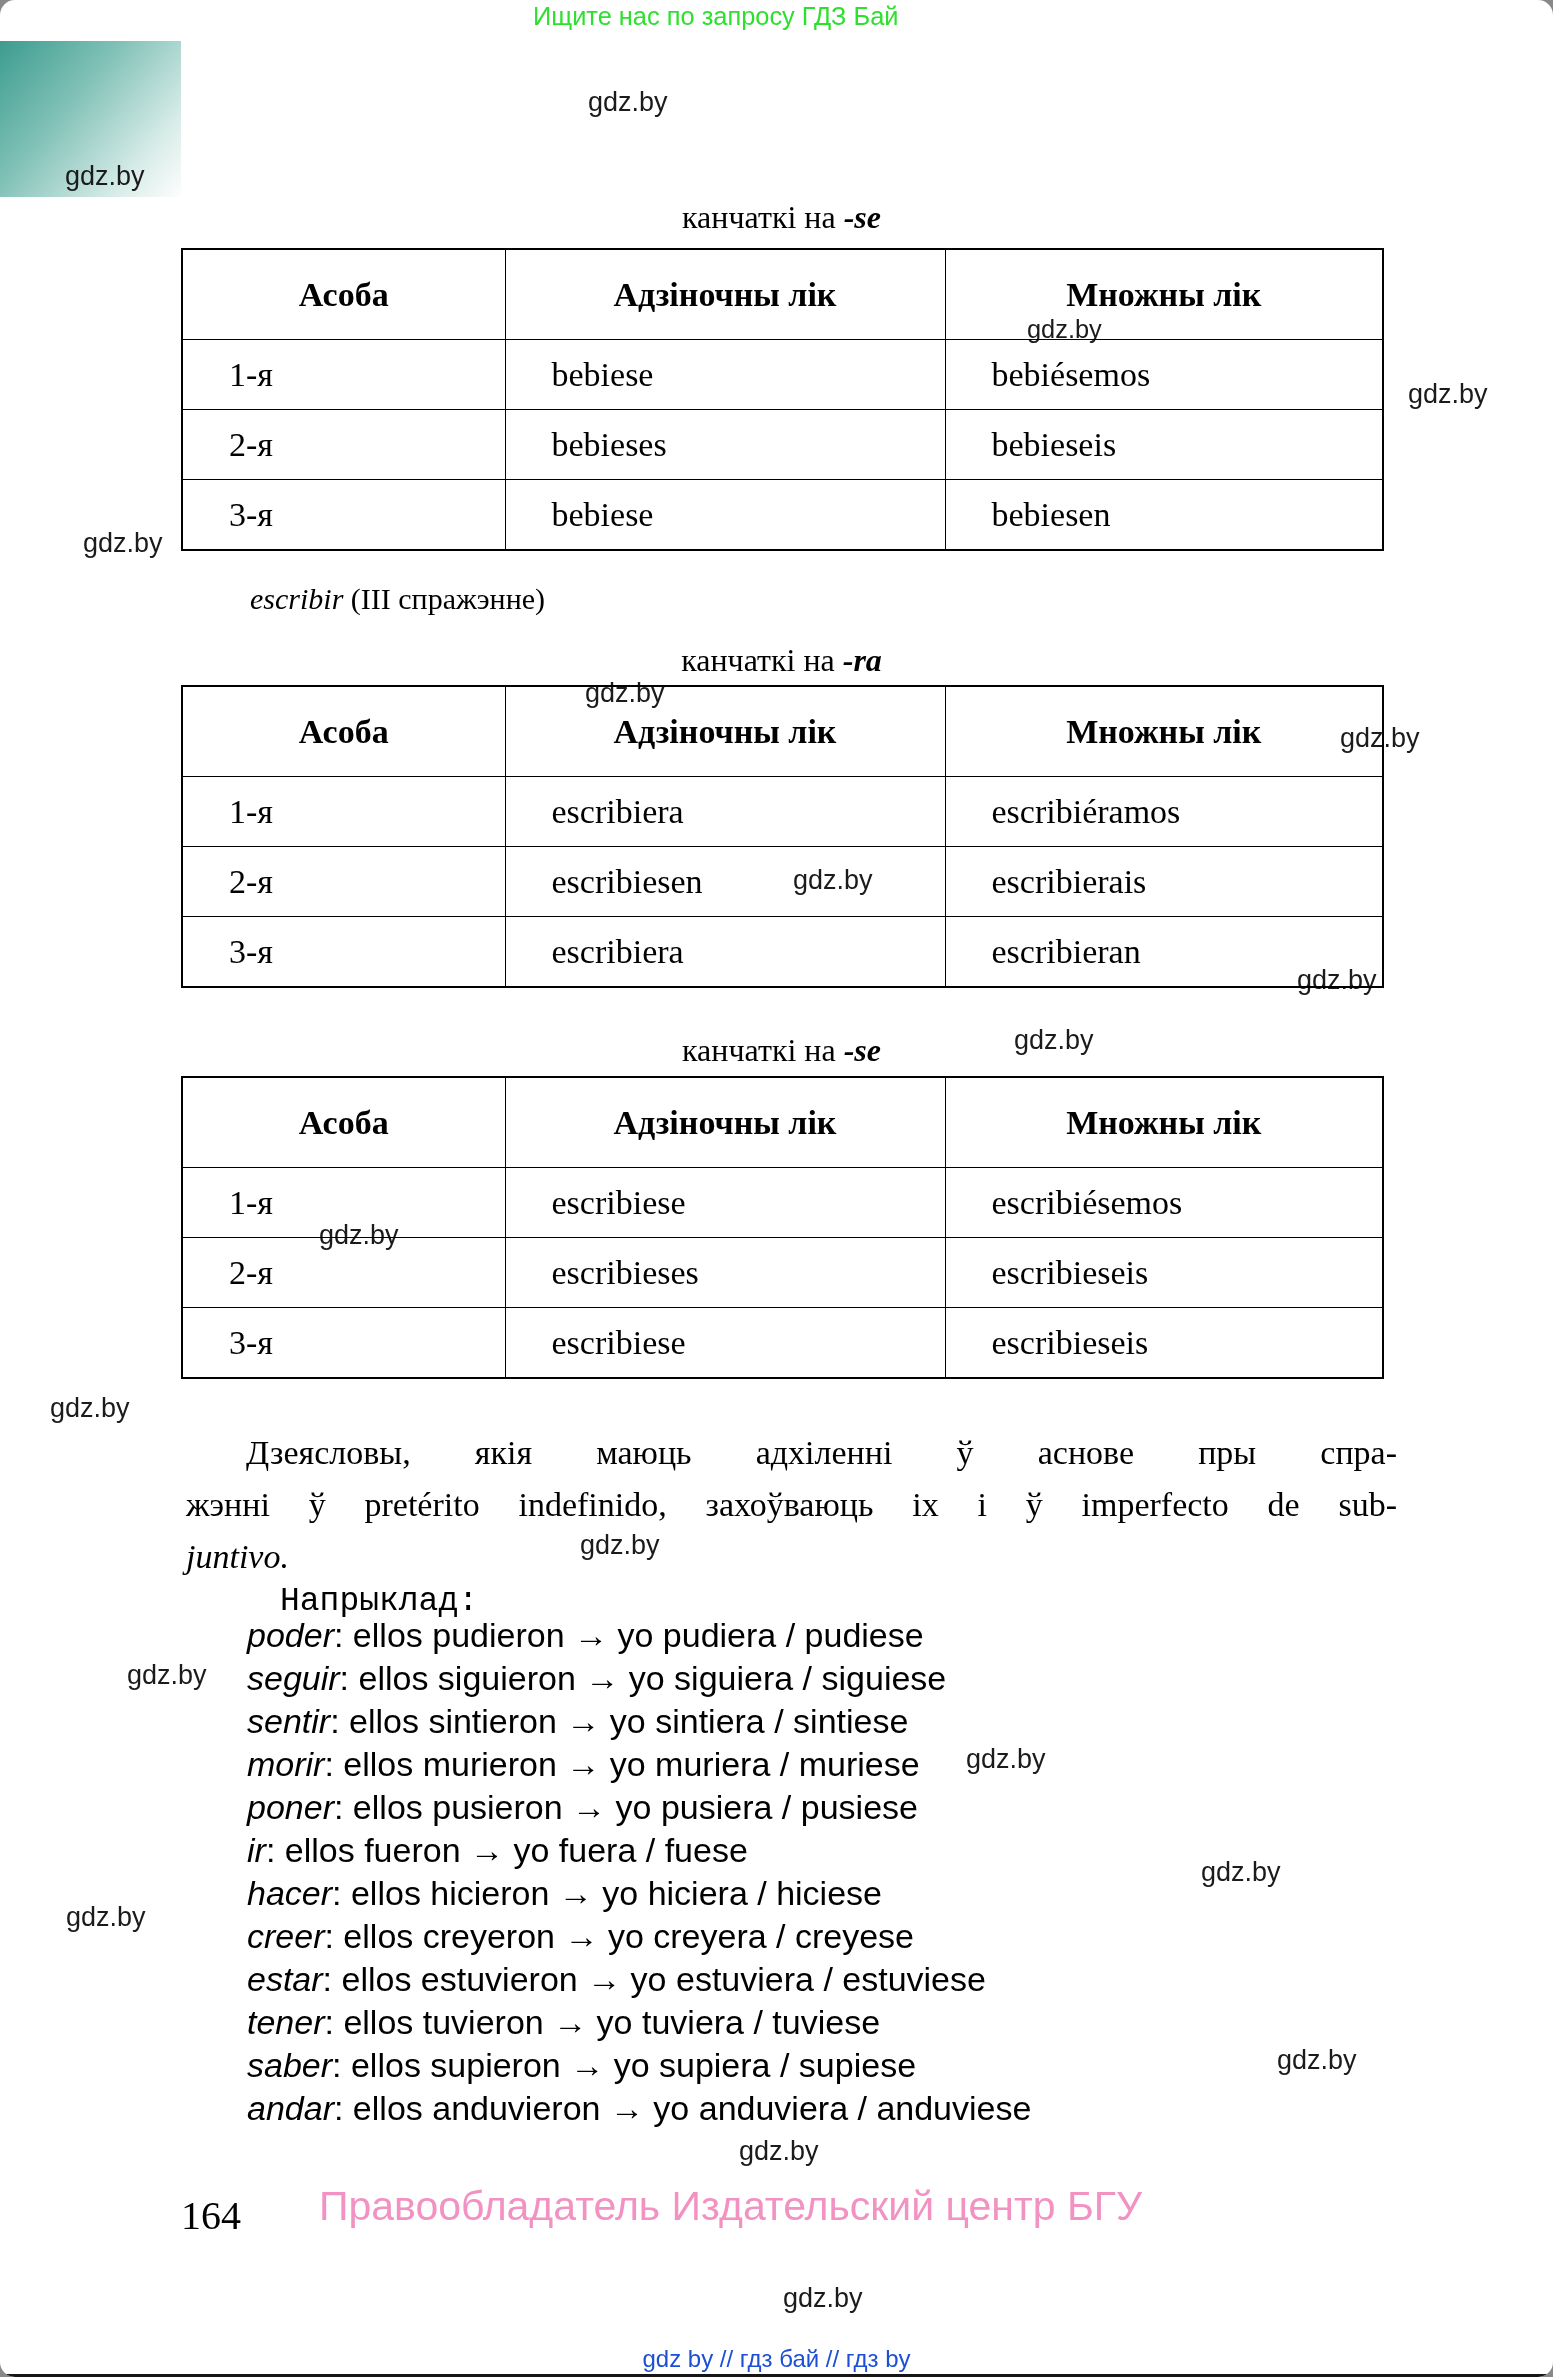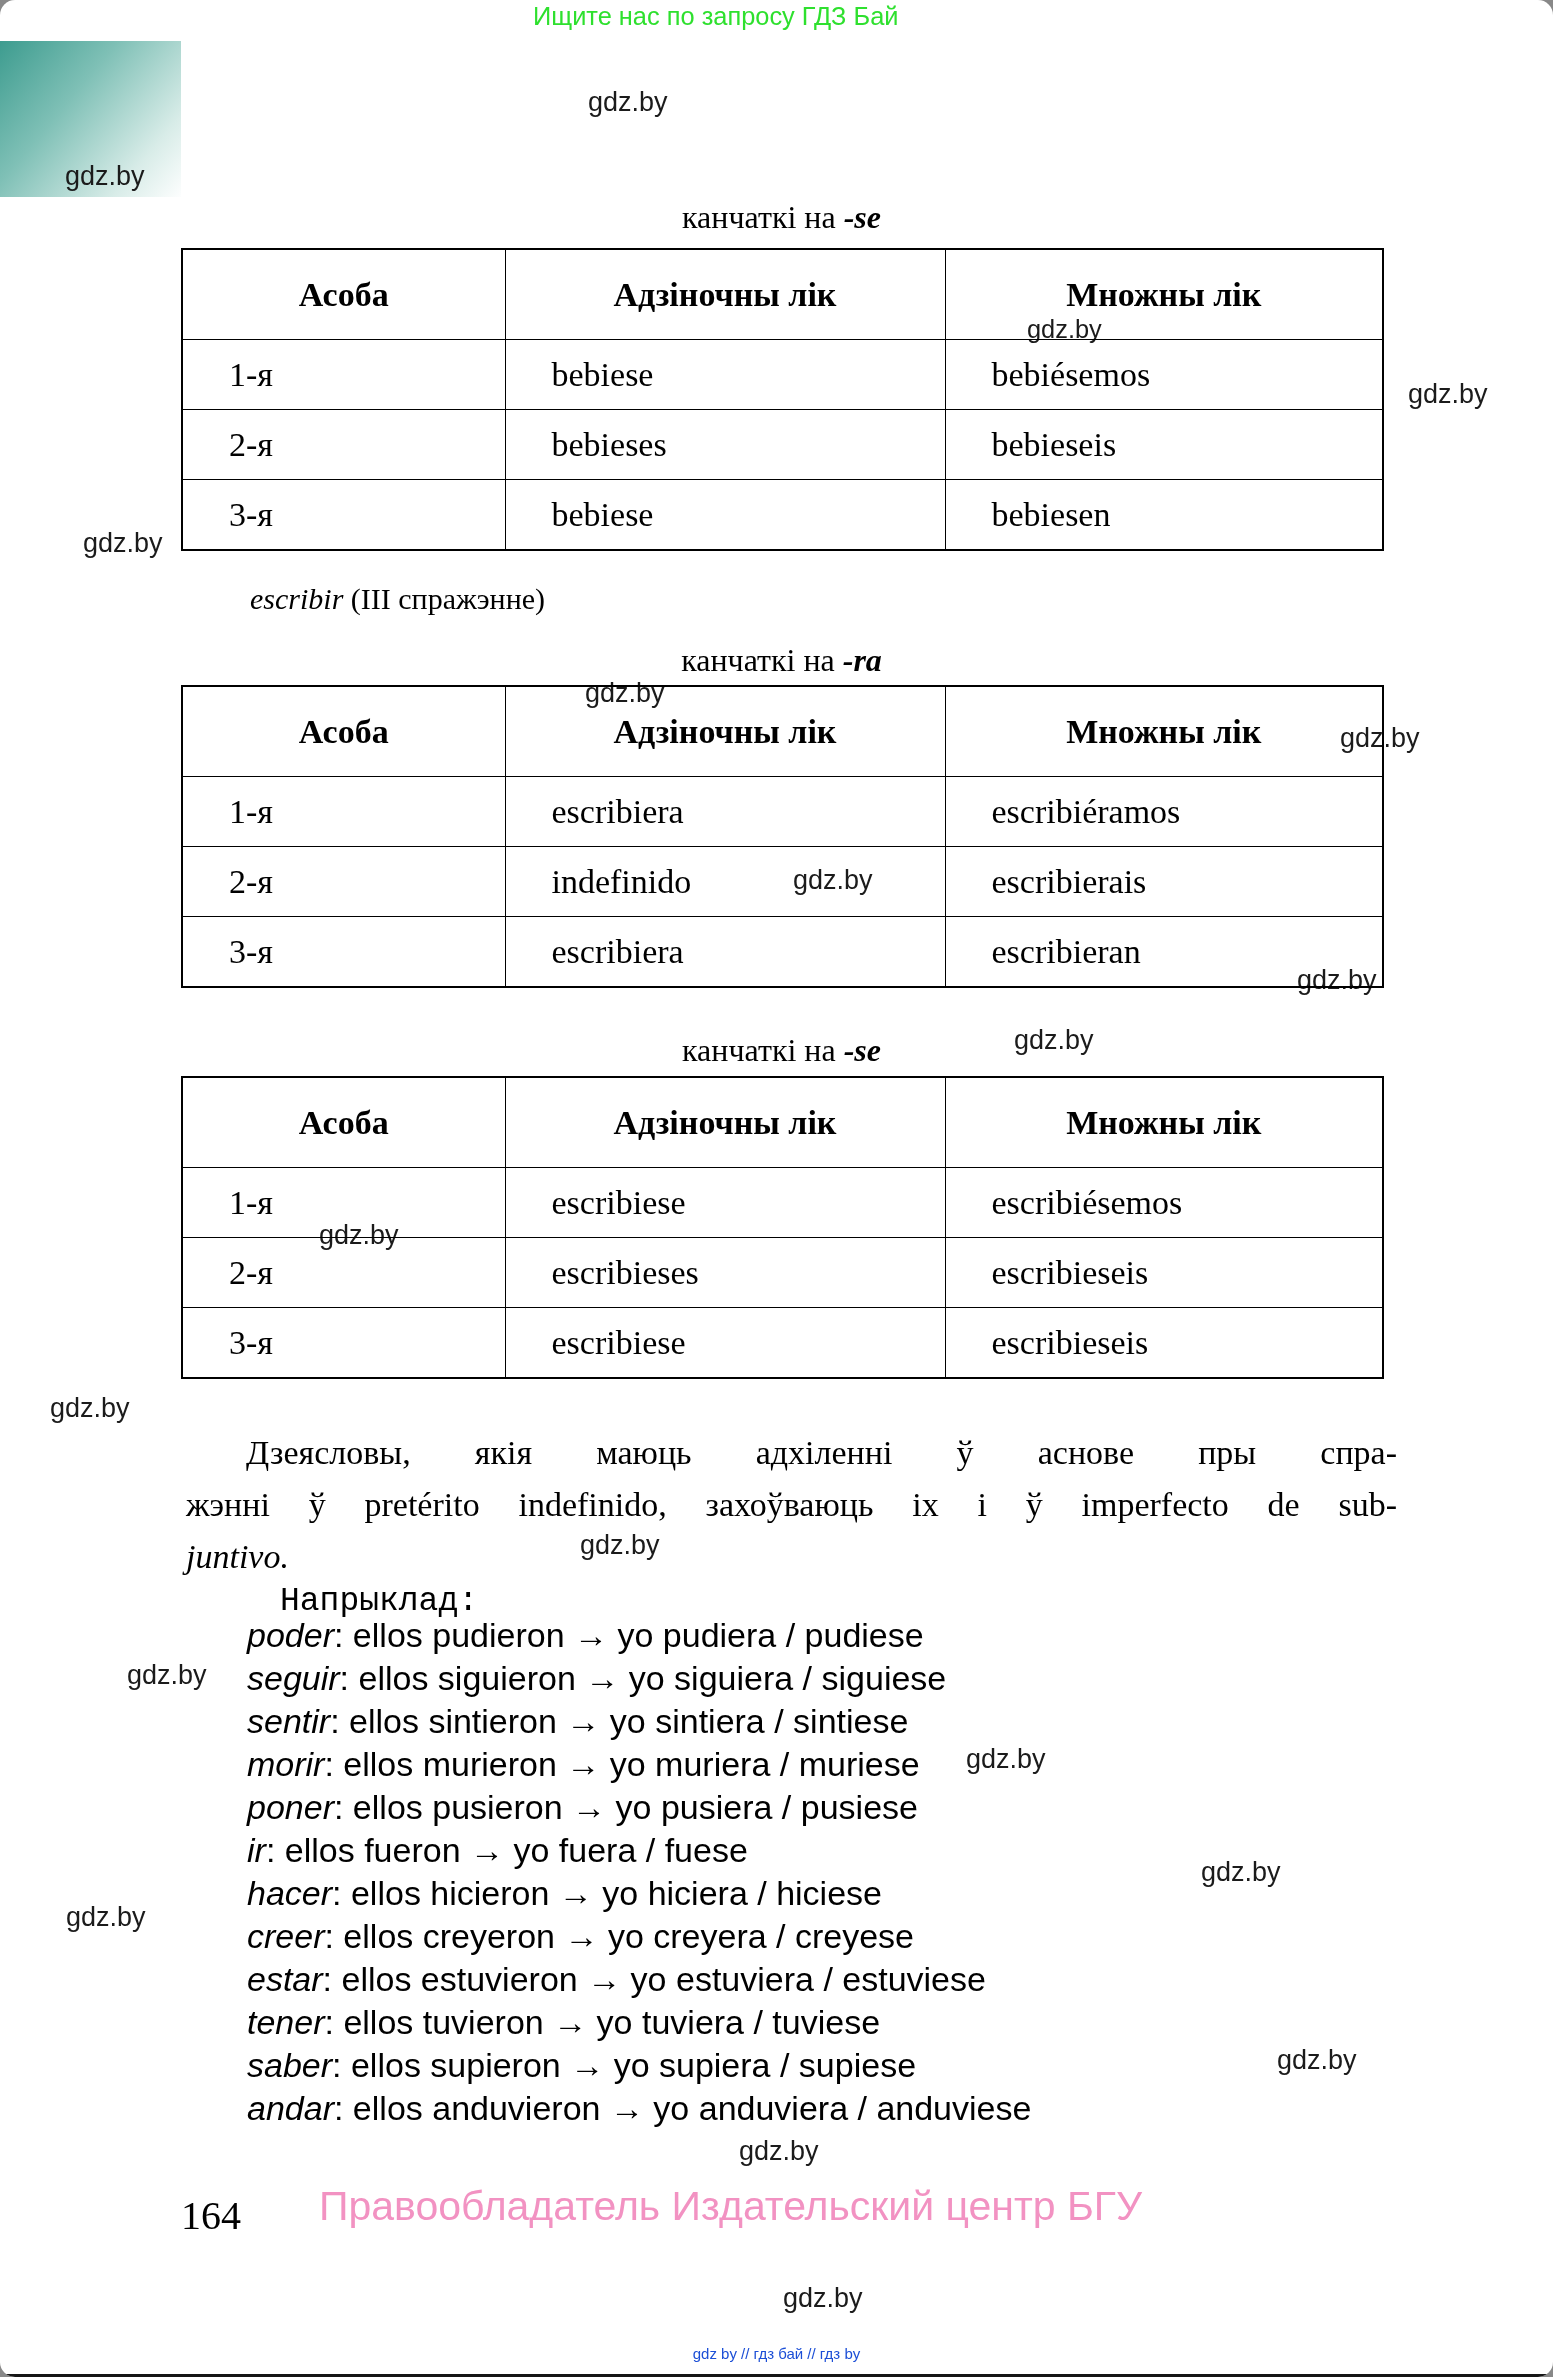--- a/index.html
+++ b/index.html
@@ -27,21 +27,21 @@
   .par-line.last{text-align:right;text-align-last:left;font-style:italic;}
   .ex-heading{position:absolute;left:247px;top:1583px;font-size:33px;
               font-family:Liberation Mono, monospace;margin-left:33px;}
   .examples{position:absolute;left:247px;top:1614px;font-size:34px;line-height:43px;
             font-family:"Liberation Sans","DejaVu Sans",sans-serif;}
   .ex-line{white-space:nowrap;}
   .ex-line i{}
   .page-number{position:absolute;left:181px;top:2192px;font-size:40px;}
   .copyright{position:absolute;left:319px;top:2183px;font-size:41px;color:#f292c2;
              font-family:"Liberation Sans","DejaVu Sans",sans-serif;white-space:nowrap;}
-  .footer-links{position:absolute;left:0;right:0;top:2345px;text-align:center;font-size:15px;
+  .footer-links{position:absolute;left:0;right:0;top:2345px;text-align:center;font-size:24px;
                 color:#1c4fd6;font-family:"Liberation Sans","DejaVu Sans",sans-serif;}
   .bottom-edge{position:absolute;left:0;top:2374px;width:100%;height:3.6px;background:#161616;}
 </style>
 </head>
 <body>
 
 <div class="page">
 
   <div class="top-banner">Ищите нас по запросу ГДЗ Бай</div>
   <div class="teal-box"></div>
@@ -123,21 +123,21 @@
       </tr>
     </thead>
     <tbody>
       <tr>
         <td>1-я</td>
         <td>escribiera</td>
         <td>escribiéramos</td>
       </tr>
       <tr>
         <td>2-я</td>
-        <td>indefinido</td>
+        <td>escribiesen</td>
         <td>escribierais</td>
       </tr>
       <tr>
         <td>3-я</td>
         <td>escribiera</td>
         <td>escribieran</td>
       </tr>
     </tbody>
   </table>
 

